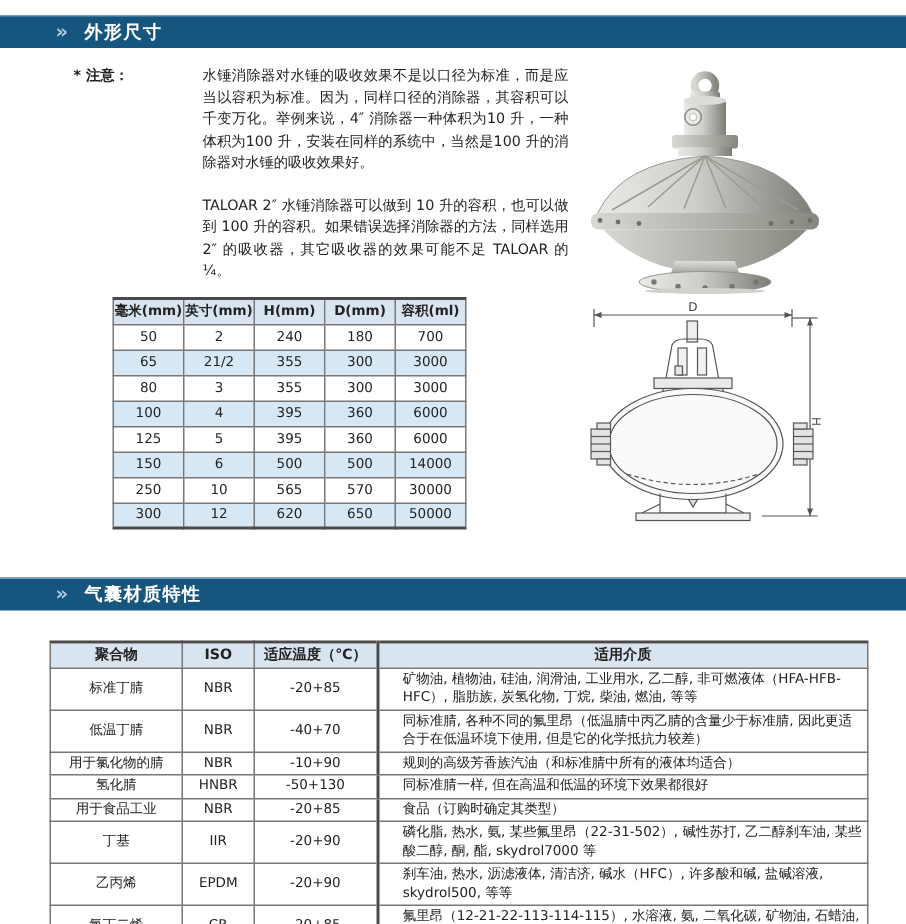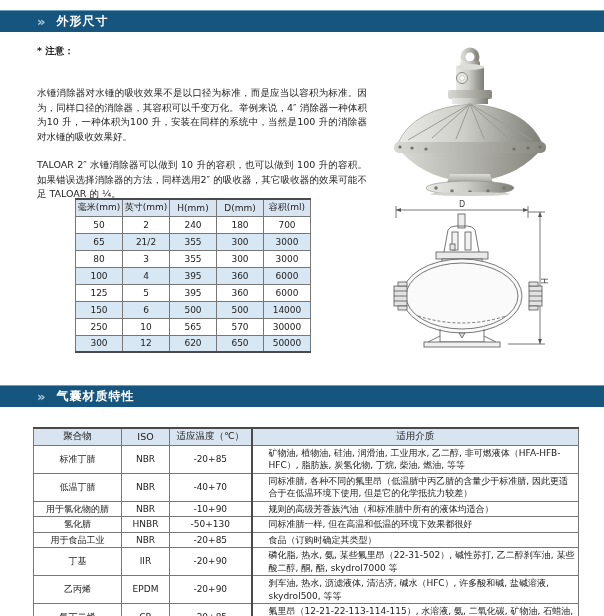--- a/index.html
+++ b/index.html
@@ -11,28 +11,28 @@
   body{font-family:"DejaVu Sans","Liberation Sans",sans-serif;color:var(--text);}
   .page{position:relative;width:604px;height:616px;background:#fff;overflow:hidden;}
 
   .band{position:absolute;left:0;width:604px;height:22px;background:var(--band);
         border-top:1px solid var(--band_line);color:#fff;display:flex;align-items:center;
         padding-left:37px;font-size:12px;font-weight:bold;letter-spacing:1px;}
   .band .marker{color:#aecbe0;margin-right:10px;font-size:13px;}
   .band1{top:10px;}
   .band2{top:385px;}
 
-  .note{position:absolute;left:37px;top:44px;width:330px;display:flex;font-size:9.5px;line-height:14.5px;flex-direction:column;}
+  .note{position:absolute;left:49px;top:44px;width:330px;display:flex;font-size:9.5px;line-height:14.5px;}
   .note-label{width:42px;flex:0 0 42px;font-weight:bold;}
-  .note-body{flex:1;}
+  .note-body{flex:1;margin-left:44px;}
   .note-body p{margin-bottom:14px;text-align:justify;}
 
   table{border-collapse:collapse;table-layout:fixed;}
   th,td{border:1px solid var(--border_light);text-align:center;vertical-align:middle;overflow:hidden;}
-  th{background:var(--header_bg);font-weight:normal;}
+  th{background:var(--header_bg);font-weight:bold;}
 
   .dims{position:absolute;left:75px;top:198px;width:236px;font-size:9px;
         border-top:2px solid var(--border);border-bottom:2px solid var(--border);}
   .dims th{height:17px;}
   .dims td{height:17px;}
   .dims tbody tr:nth-child(even) td{background:var(--alt_row);}
 
   .mats-wrap{position:absolute;left:33px;top:427px;width:546px;padding-bottom:2px;
              border-bottom:1px solid var(--border);}
   .mats{width:546px;font-size:9px;border-top:2px solid var(--border);border-bottom:1px solid var(--border);}

